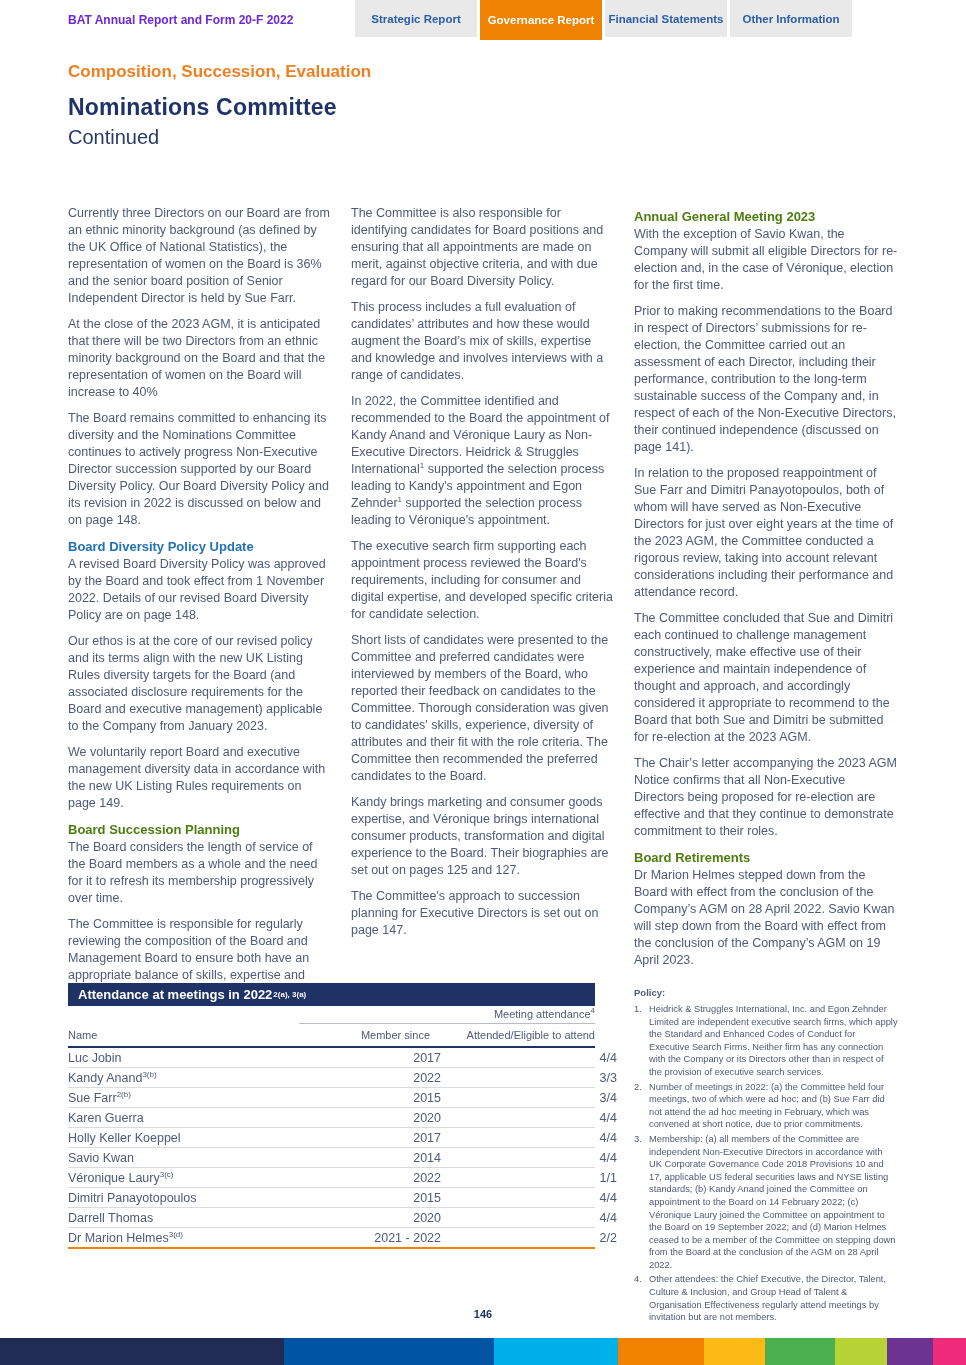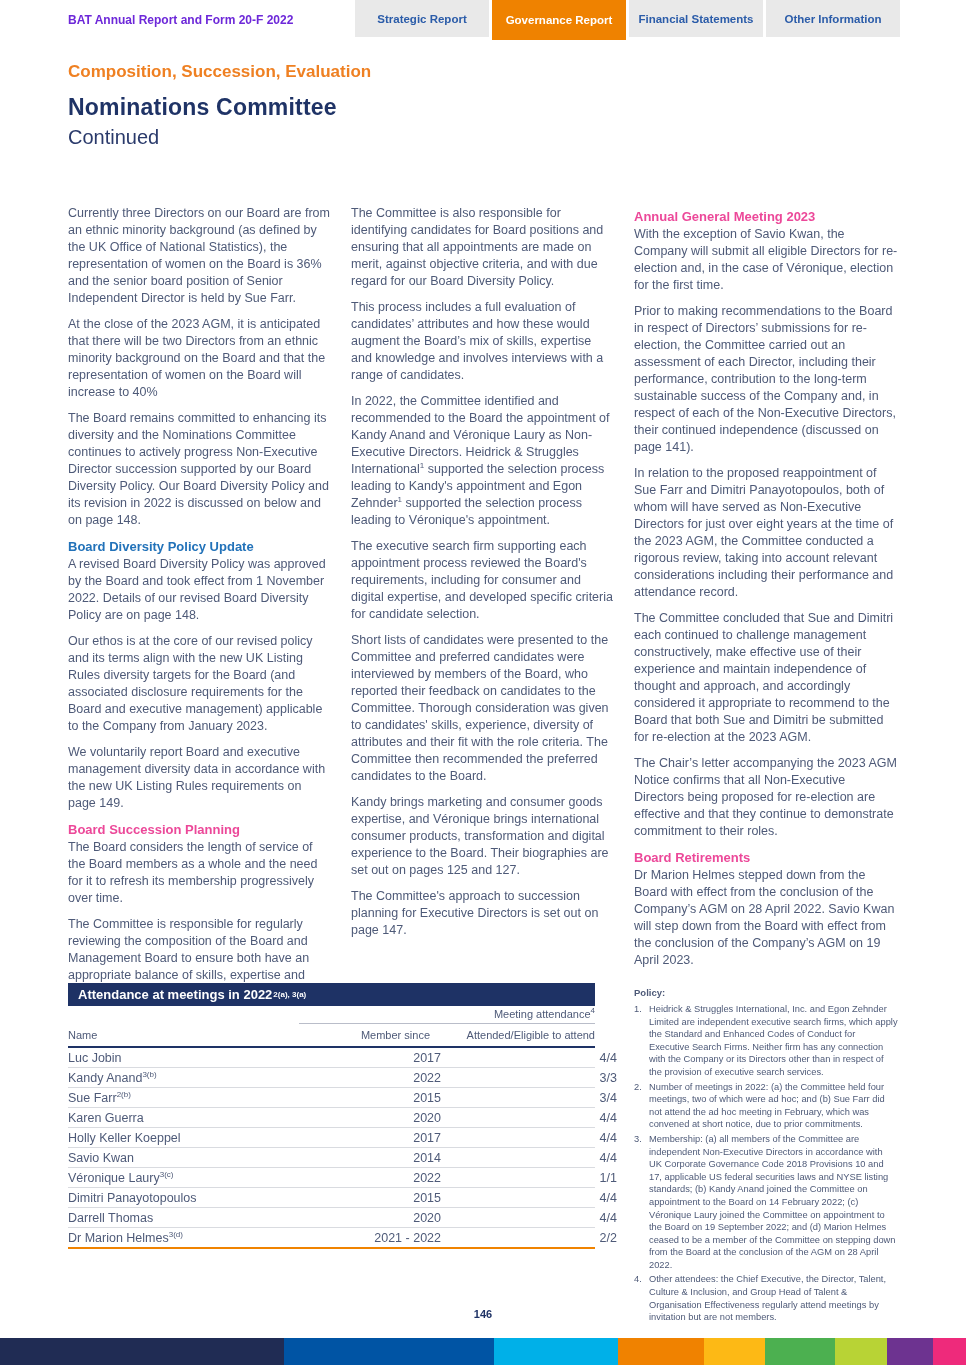--- a/index.html
+++ b/index.html
@@ -12,21 +12,21 @@
   
   .report-title {
     position:absolute; left:68px; top:13px;
     font-size:12px; font-weight:bold; color:#6d28d9;
   }
   .tabs {
     position:absolute; left:355px; top:0;
     display:flex; gap:3px; align-items:flex-start;
   }
   .tab {
-    width:134px; height:37px;
+    width:122px; height:37px;
     background:#e9e9e9;
     display:flex; align-items:center; justify-content:center;
     font-size:11.5px; font-weight:bold; color:#2b5ca9;
     text-align:center; cursor:pointer;
   }
   .tab.active {
     background:#ef8200; color:#ffffff; height:40px;
   }
   
   .kicker {
@@ -46,21 +46,21 @@
   .columns {
     position:absolute; left:68px; top:205px; width:830px;
     display:flex; gap:19px;
   }
   .col { width:264px; font-size:12.5px; line-height:17px; }
   .col p { margin-bottom:9px; }
   .subhead {
     font-size:13px; font-weight:bold; margin:3px 0 1px 0;
   }
   .subhead.blue { color:#2272b9; }
-  .subhead.cyan { color:#ec4899; }
+  .subhead.cyan { color:#4d7c0f; }
   sup { font-size:8px; vertical-align:super; line-height:0; }
   
   .notes { margin-top:15px; }
   .notes-label { font-size:9.5px; font-weight:bold; margin-bottom:2px; }
   .note-item {
     display:flex; font-size:9.3px; line-height:12.6px; margin-bottom:2px;
   }
   .note-num { width:15px; flex:0 0 15px; }
   .note-text { flex:1; }
   

